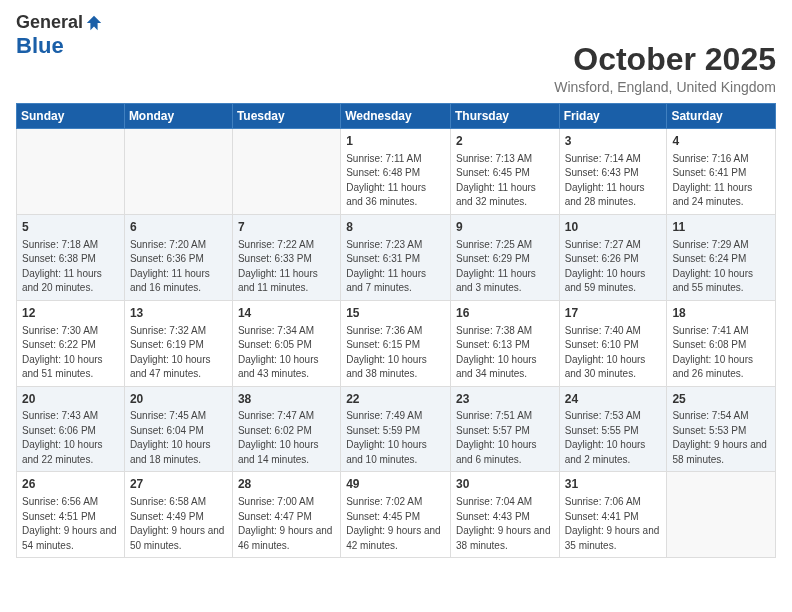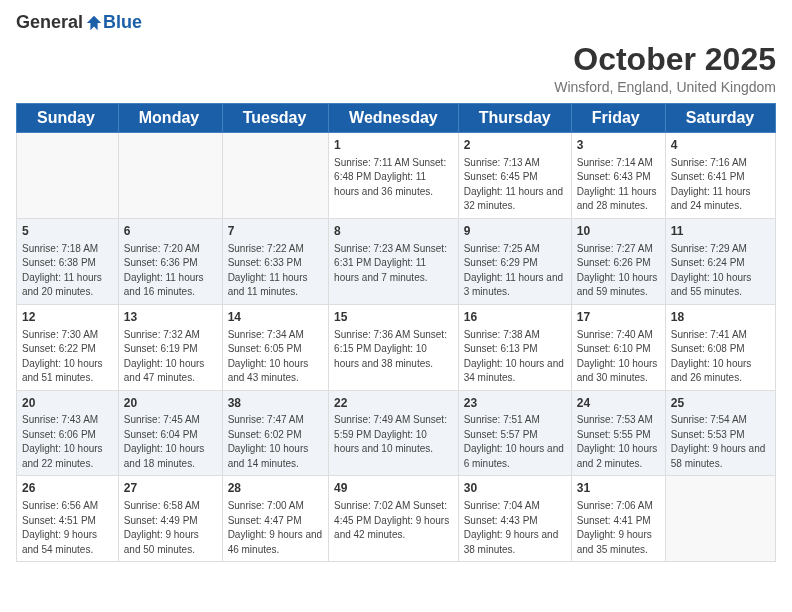--- a/index.html
+++ b/index.html
@@ -16,34 +16,34 @@
       padding: 12px 16px 10px 16px;
     }
     .header {
       display: flex;
       justify-content: space-between;
       align-items: flex-start;
       margin-bottom: 8px;
     }
     .logo {
       display: flex;
-      flex-direction: row;
+      flex-direction: column;
       align-items: flex-start;
     }
     .logo-text {
       display: flex;
       align-items: center;
     }
     .logo-general {
       font-size: 18px;
       font-weight: bold;
       color: #333;
     }
     .logo-blue {
-      font-size: 18px;
+      font-size: 22px;
       font-weight: bold;
       color: #1a5fa8;
     }
     .logo-icon {
       width: 18px;
       height: 18px;
       margin-left: 2px;
     }
     .title-section {
       text-align: right;
@@ -61,22 +61,22 @@
       margin-top: 2px;
     }
     .calendar {
       width: 100%;
       border-collapse: collapse;
       border: 1px solid #ccc;
     }
     .calendar th {
       background-color: #1a5fa8;
       color: white;
-      padding: 5px 20px;
-      font-size: 16px;
+      padding: 5px 4px;
+      font-size: 12px;
       font-weight: bold;
       text-align: left;
       border: 1px solid #4080c0;
     }
     .calendar td {
       vertical-align: top;
       padding: 4px 5px;
       border: 1px solid #ddd;
       width: 113px;
       min-height: 80px;

